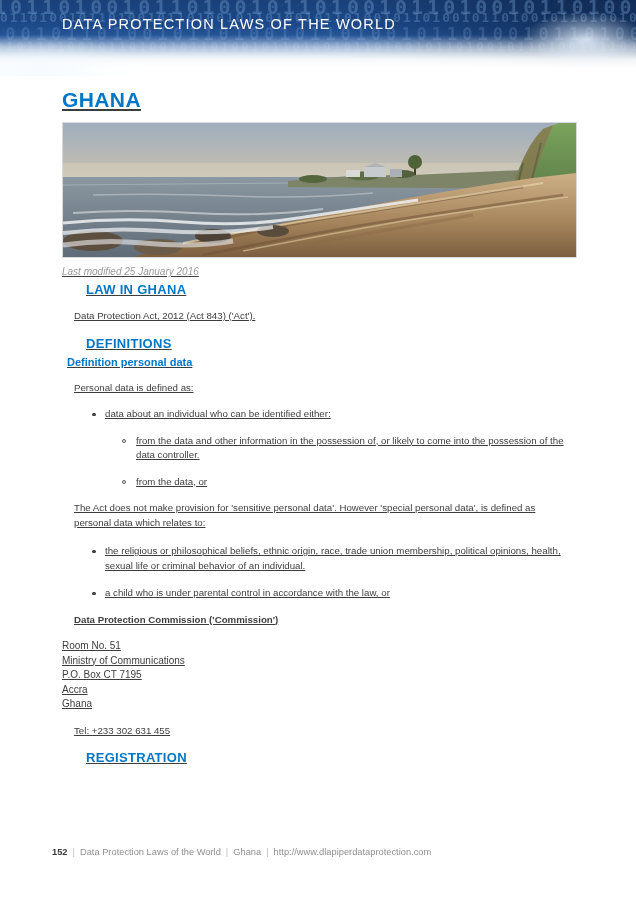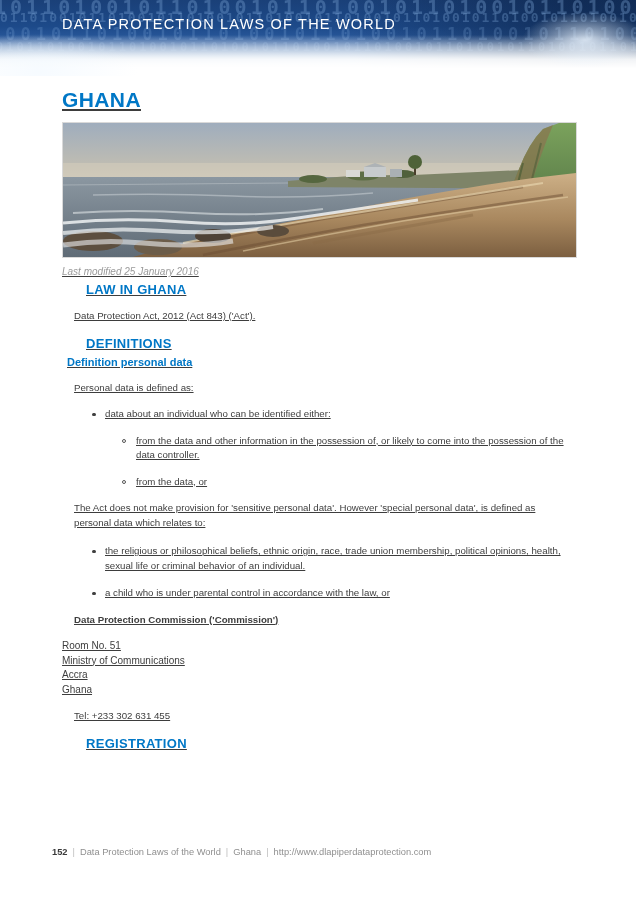--- a/index.html
+++ b/index.html
@@ -207,20 +207,21 @@
 
     <p class="body mt-intro2">The Act does not make provision for 'sensitive personal data'. However 'special personal data', is defined as personal data which relates to:</p>
     <div class="body bullet mt-b2">the religious or philosophical beliefs, ethnic origin, race, trade union membership, political opinions, health, sexual life or criminal behavior of an individual.</div>
     <div class="body bullet mt-b1">a child who is under parental control in accordance with the law, or</div>
 
     <p class="body bold mt-comm">Data Protection Commission ('Commission')</p>
 
     <div class="address mt-addr">
       <div>Room No. 51</div>
       <div>Ministry of Communications</div>
+      <div>P.O. Box CT 7195</div>
       <div>Accra</div>
       <div>Ghana</div>
     </div>
 
     <p class="body mt-tel">Tel: +233 302 631 455</p>
 
     <h2 class="sec mt-reg">REGISTRATION</h2>
 
   </div>
 

